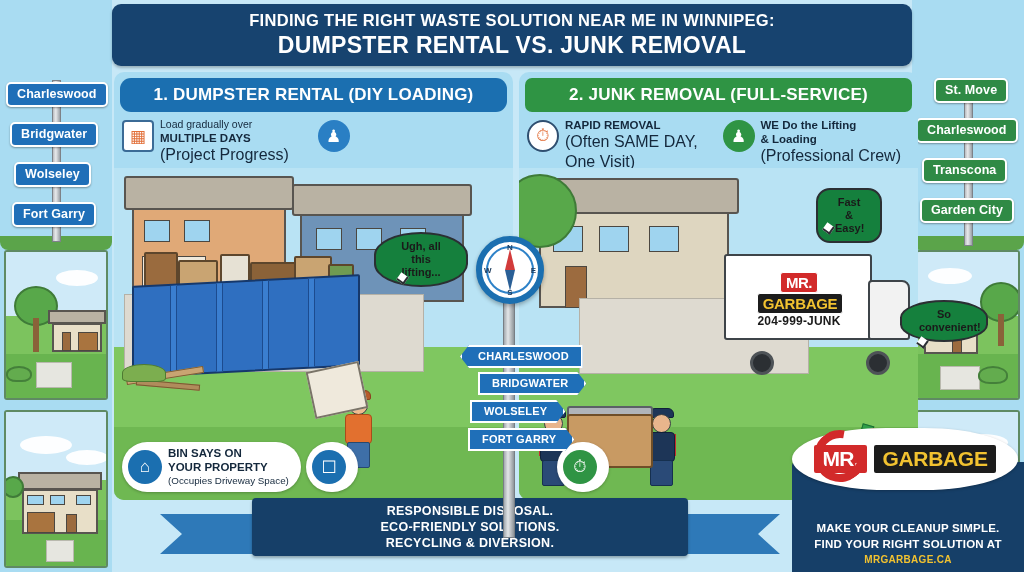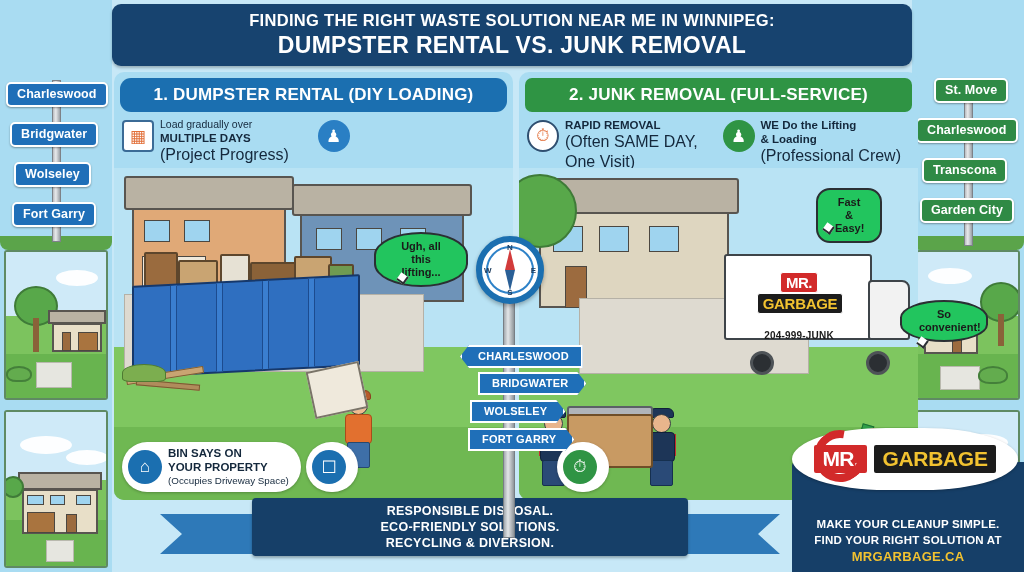--- a/index.html
+++ b/index.html
@@ -135,21 +135,21 @@
   .logo-mr {
     display:inline-block; background:#d22a2a; color:#ffffff; font-weight:bold;
     font-size:15px; padding:1px 5px; border-radius:3px; letter-spacing:-.5px;
     border:1.5px solid #fff; vertical-align:middle;
   }
   .logo-garbage {
     display:inline-block; background:#1c1c1c; color:#f2c230; font-weight:bold;
     font-size:15px; padding:1px 5px; border-radius:3px; letter-spacing:-.3px;
     border:1.5px solid #fff; vertical-align:middle; margin-left:2px;
   }
-  #truck-phone { font-size:10px; font-weight:bold; color:#1a1a1a; margin-top:16px; letter-spacing:.2px; }
+  #truck-phone { font-size:12px; font-weight:bold; color:#1a1a1a; margin-top:0; letter-spacing:.2px; }
 
   
   .worker { position:absolute; bottom:10px; width:34px; height:82px; }
   .w-head { position:absolute; left:7px; top:10px; width:19px; height:19px; border-radius:50%; background:#e8b58c; border:1.5px solid #3a3f45; }
   .w-cap { position:absolute; left:4px; top:4px; width:25px; height:10px; border-radius:6px 6px 2px 2px; background:#1d3557; border:1.5px solid #11203a; }
   .w-body { position:absolute; left:3px; top:28px; width:27px; height:30px; background:#1d3557; border:1.5px solid #11203a; border-radius:4px; }
   .w-stripe { position:absolute; left:2px; top:30px; width:4px; height:22px; background:#c42d2d; }
   .w-legs { position:absolute; left:5px; top:56px; width:23px; height:26px; background:#2a4a77; border:1.5px solid #16304f; border-radius:2px; }
   #box-carry { position:absolute; left:48px; bottom:32px; width:86px; height:54px; background:#c89a63; border:2px solid #6f4e28; border-radius:3px; }
   #box-flap { position:absolute; left:48px; bottom:80px; width:86px; height:14px; background:#b0b4ba; border:2px solid #5b6067; border-radius:3px; }
@@ -221,21 +221,21 @@
     padding: 3px 12px 4px; white-space: nowrap;
     border: 2px solid #ffffff;
     box-shadow: 0 1px 2px rgba(0,0,0,.35);
   }
   .dir-left  { clip-path: polygon(0 50%, 9px 0, 100% 0, 100% 100%, 9px 100%); padding-left: 16px; }
   .dir-right { clip-path: polygon(0 0, calc(100% - 9px) 0, 100% 50%, calc(100% - 9px) 100%, 0 100%); padding-right: 16px; }
 
   
   .bubble {
     position: absolute; z-index: 35;
-    background: #22c55e; border: 2px solid #2b2f33;
+    background: #15803d; border: 2px solid #2b2f33;
     font-size: 11px; font-weight: bold; color: #1a1a1a;
     text-align: center; line-height: 1.18;
     padding: 6px 17px;
   }
   .bubble.cloud { border-radius: 50% / 42%; }
   .bubble.oval  { border-radius: 14px; }
   .bub-tail {
     position:absolute; width:9px; height:9px; background:#ffffff;
     border-right:2px solid #2b2f33; border-bottom:2px solid #2b2f33;
     transform: rotate(35deg);
@@ -277,21 +277,21 @@
   }
   .bl-mr {
     background:#d22a2a; color:#ffffff; font-weight:bold; font-size:21px;
     padding:2px 8px; border-radius:4px; border:2px solid #ffffff; letter-spacing:-.5px;
   }
   .bl-gb {
     background:#1c1c1c; color:#f2c230; font-weight:bold; font-size:21px;
     padding:2px 8px; border-radius:4px; border:2px solid #ffffff; margin-left:3px; letter-spacing:-.3px;
   }
   #brand-tag { text-align:center; color:#ffffff; font-size:11.5px; font-weight:bold; line-height:1.35; letter-spacing:.2px; }
-  #brand-url { color:#f2c230; font-size:13px; font-weight:bold; letter-spacing:.3px; }
+  #brand-url { color:#f2c230; font-size:10px; font-weight:bold; letter-spacing:.3px; }
 </style>
 </head>
 <body>
 
 <div id="stage">
 
   <div class="side-strip left">
 
     <div class="strip-cell" style="top:250px;height:150px;">
       <div class="sky"></div>

